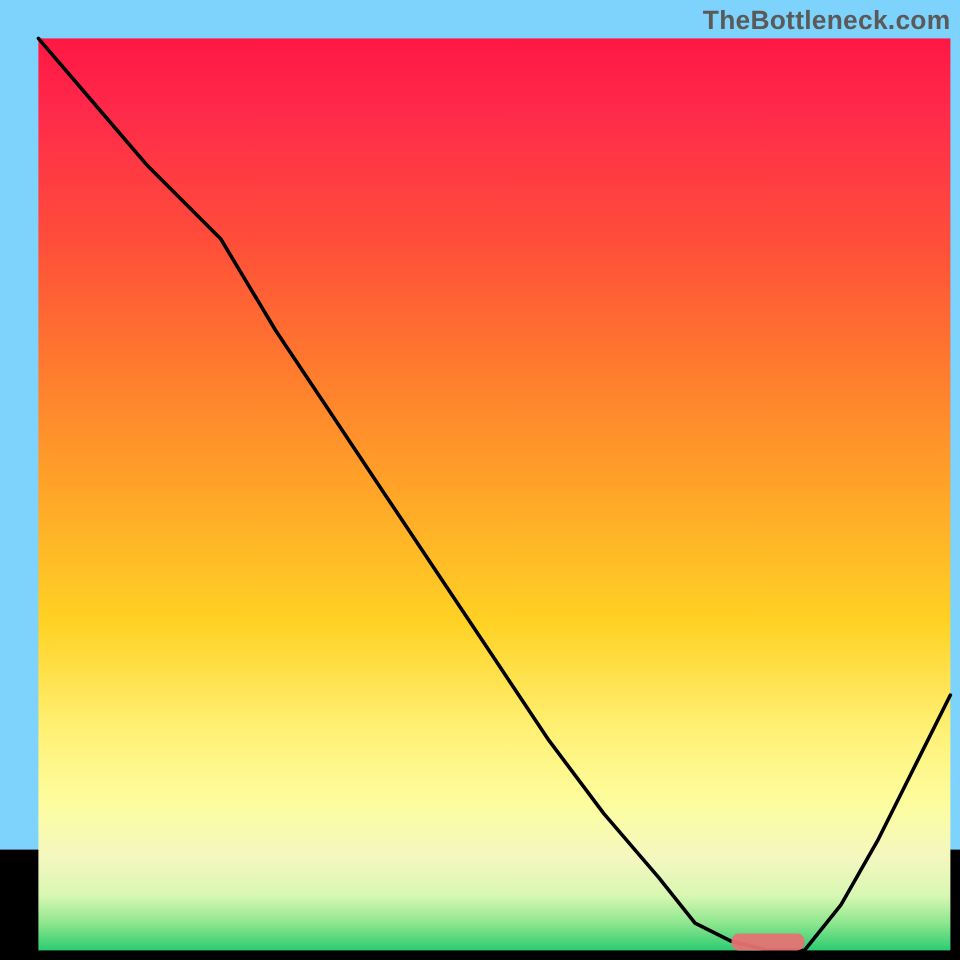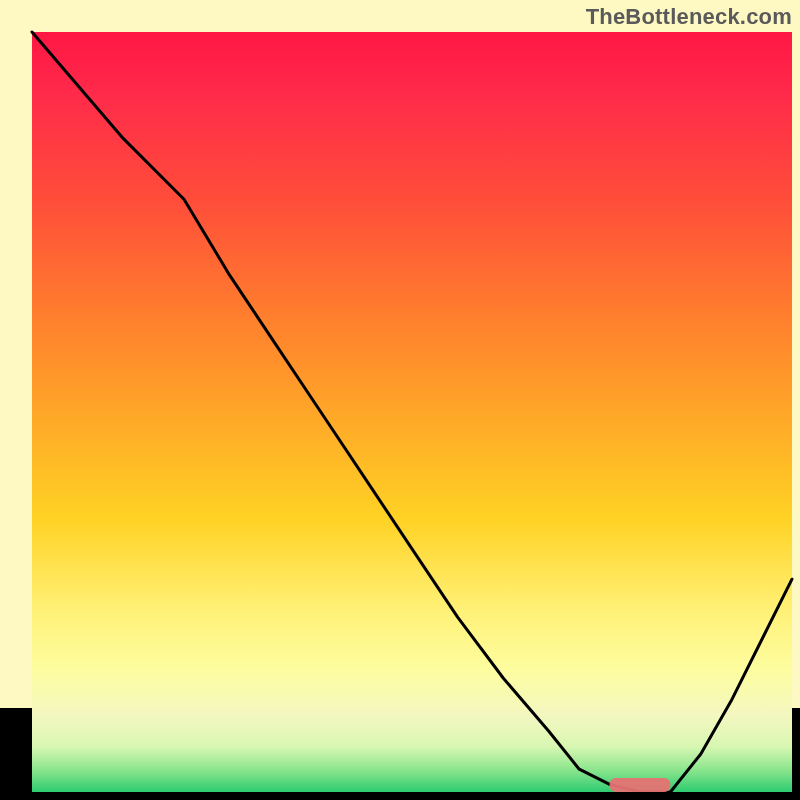--- a/index.html
+++ b/index.html
@@ -8,21 +8,21 @@
     width: 800px;
     height: 800px;
     background: #000;
     font-family: Arial, Helvetica, sans-serif;
     overflow: hidden;
   }
   .frame {
     position: relative;
     width: 800px;
     height: 708px;
-    background: #fef9c3;
+    background: #7dd3fc;
   }
   .plot-area {
     position: absolute;
     left: 32px;
     top: 32px;
     width: 760px;
     height: 760px;
     
     background: linear-gradient(
       to bottom,

